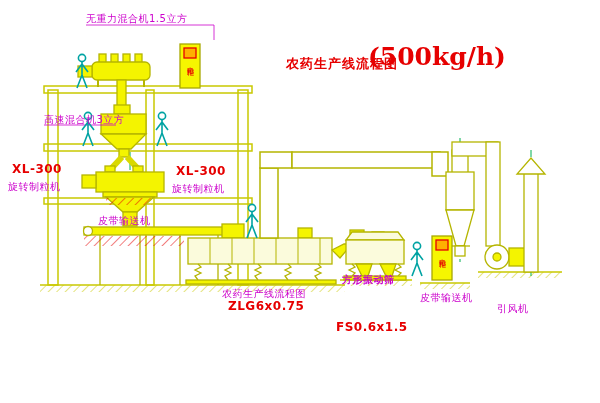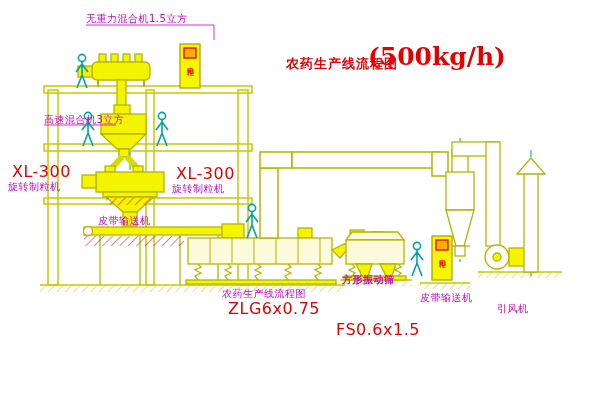--- a/index.html
+++ b/index.html
@@ -5,21 +5,21 @@
   html,body{margin:0;padding:0;background:#fff;}
   .canvas{
     position:relative;width:600px;height:403px;background:#ffffff;overflow:hidden;
     font-family:"DejaVu Sans","Liberation Sans",sans-serif;
   }
   .canvas svg{position:absolute;left:0;top:0;}
   .lbl{
     position:absolute;color:#cc00cc;font-size:10px;line-height:1.1;
     white-space:nowrap;letter-spacing:0.5px;
   }
-  .model{color:#e60000;font-size:16px;font-weight:normal;letter-spacing:0.5px;}
+  .model{color:#e60000;font-size:12px;font-weight:bold;letter-spacing:0.5px;}
   .title-main{
     position:absolute;color:#e60000;font-size:13px;font-weight:bold;
     letter-spacing:1px;white-space:nowrap;
   }
   .title-cap{
     position:absolute;color:#e60000;font-size:25px;font-weight:bold;
     font-family:"DejaVu Serif","Liberation Serif",serif;white-space:nowrap;
   }
   .cab-lbl{
     position:absolute;color:#e60000;font-size:7px;line-height:1;

